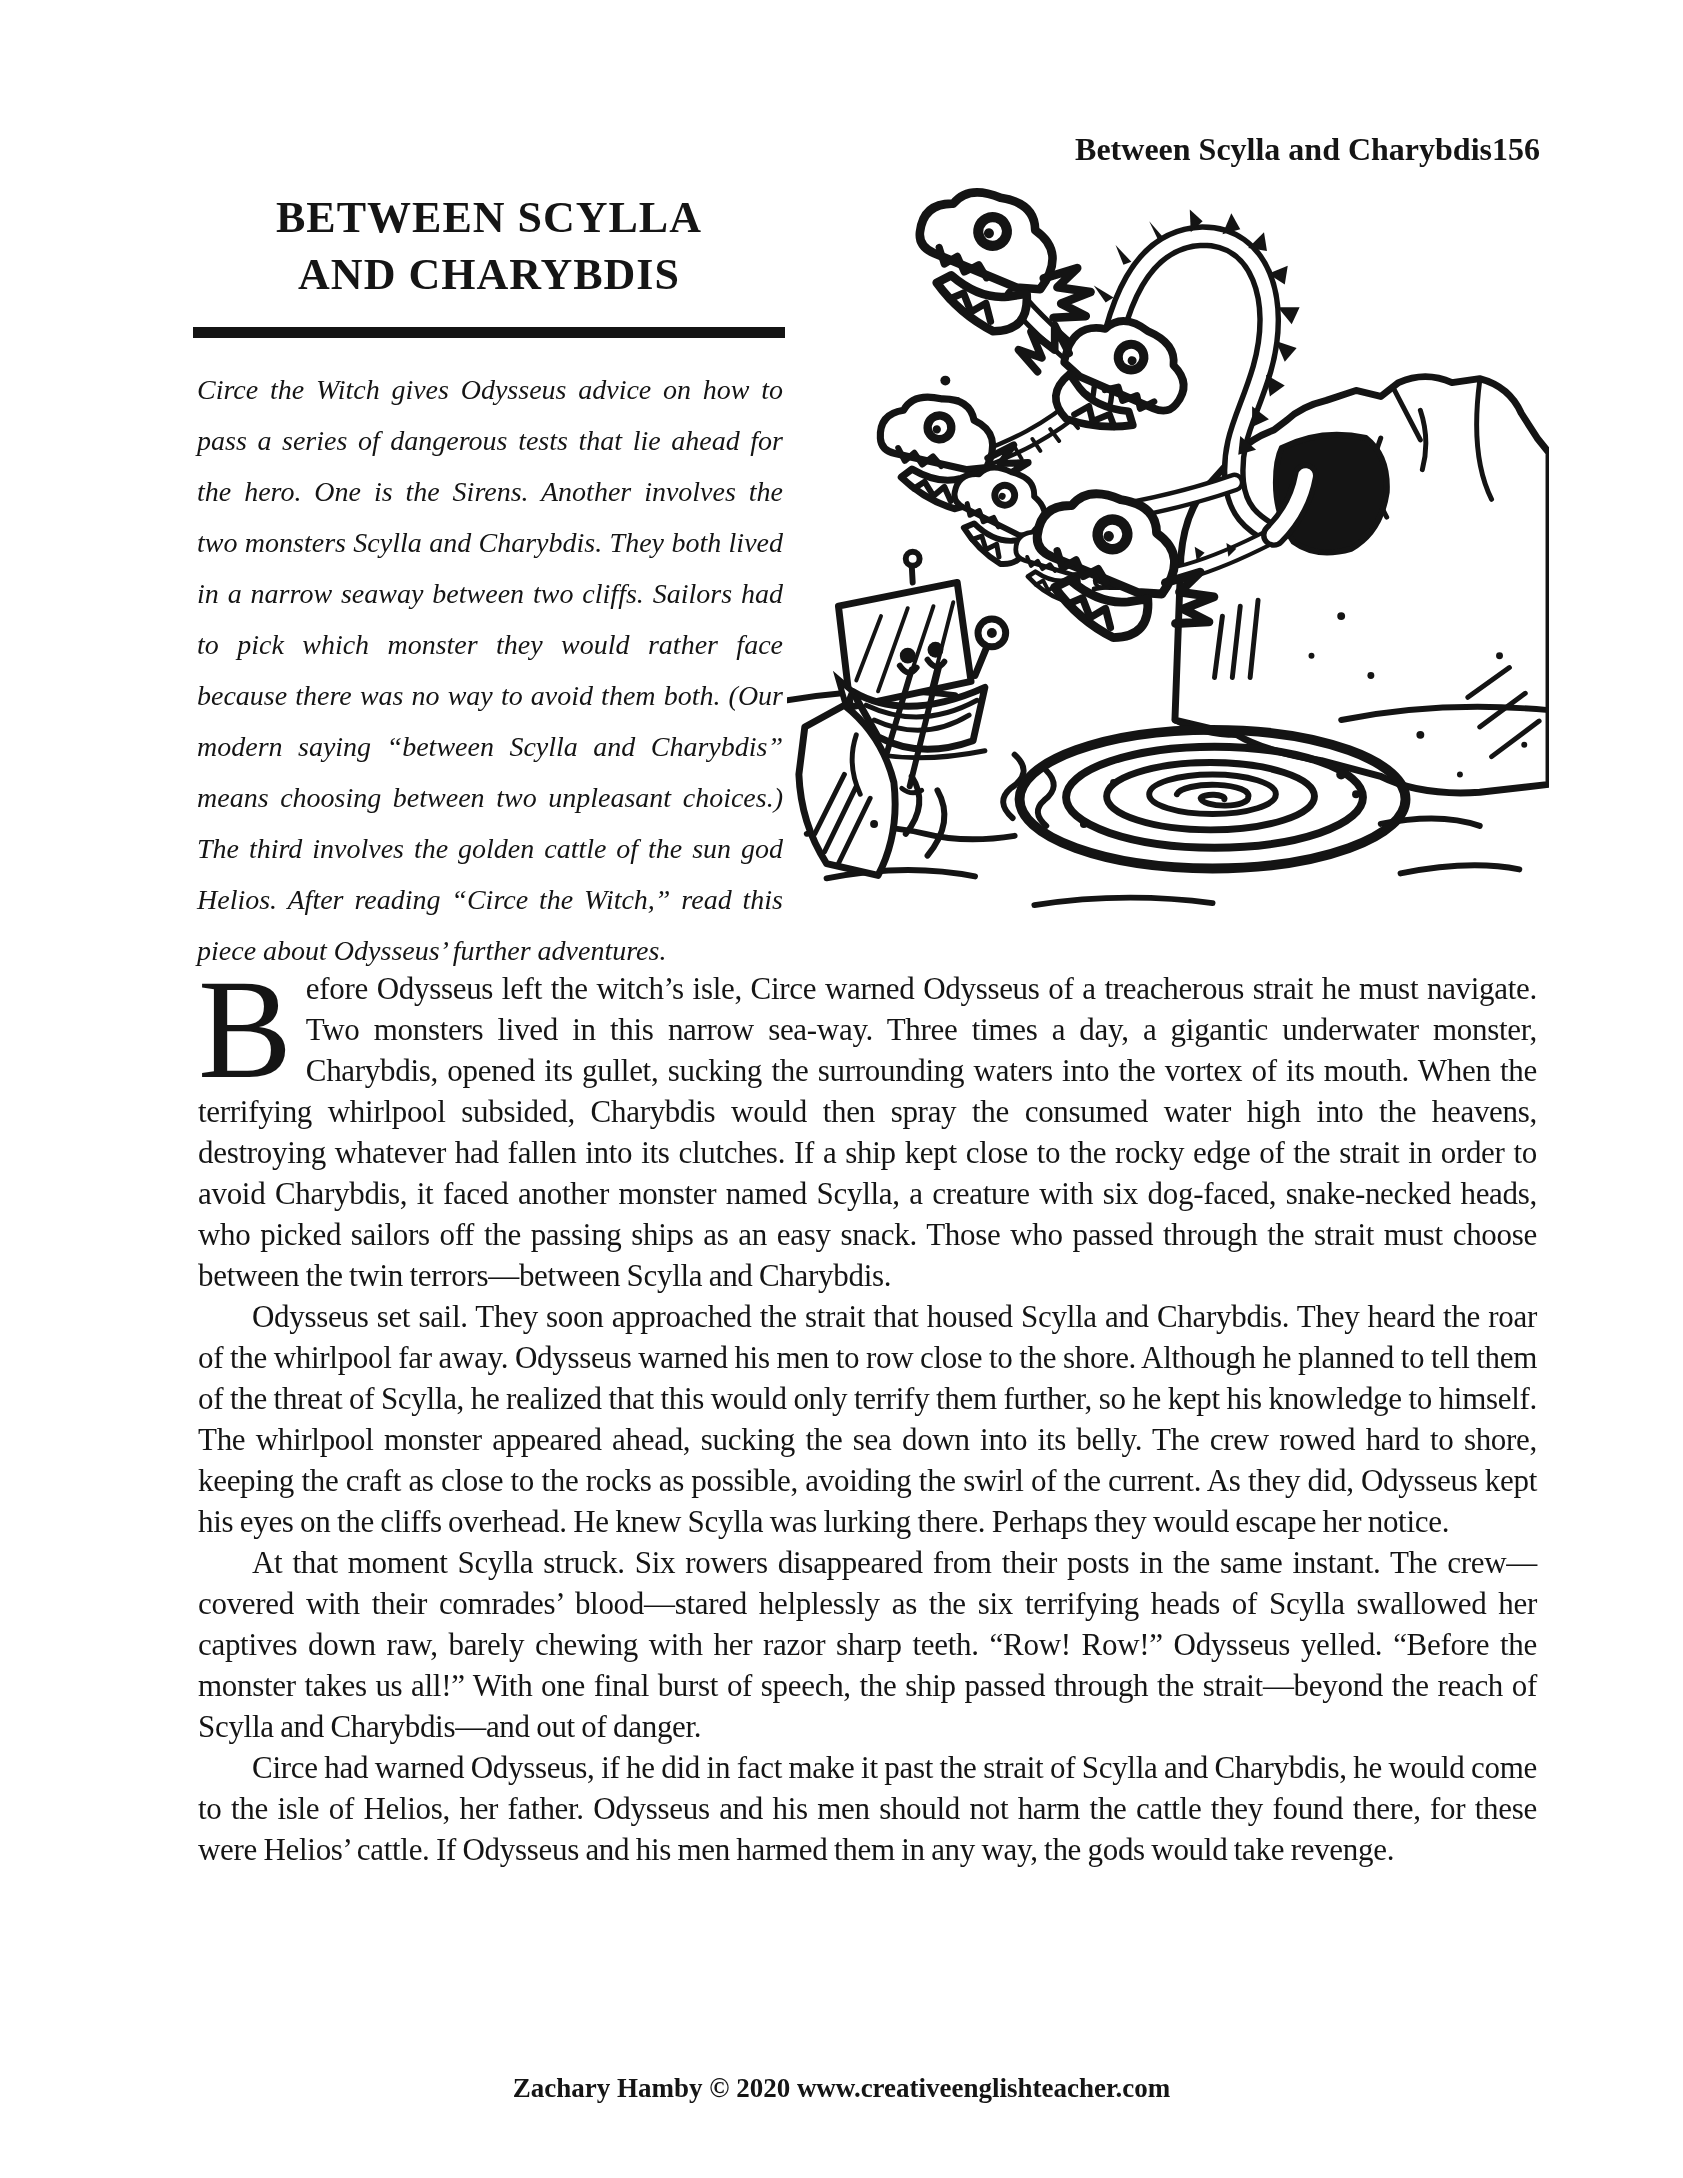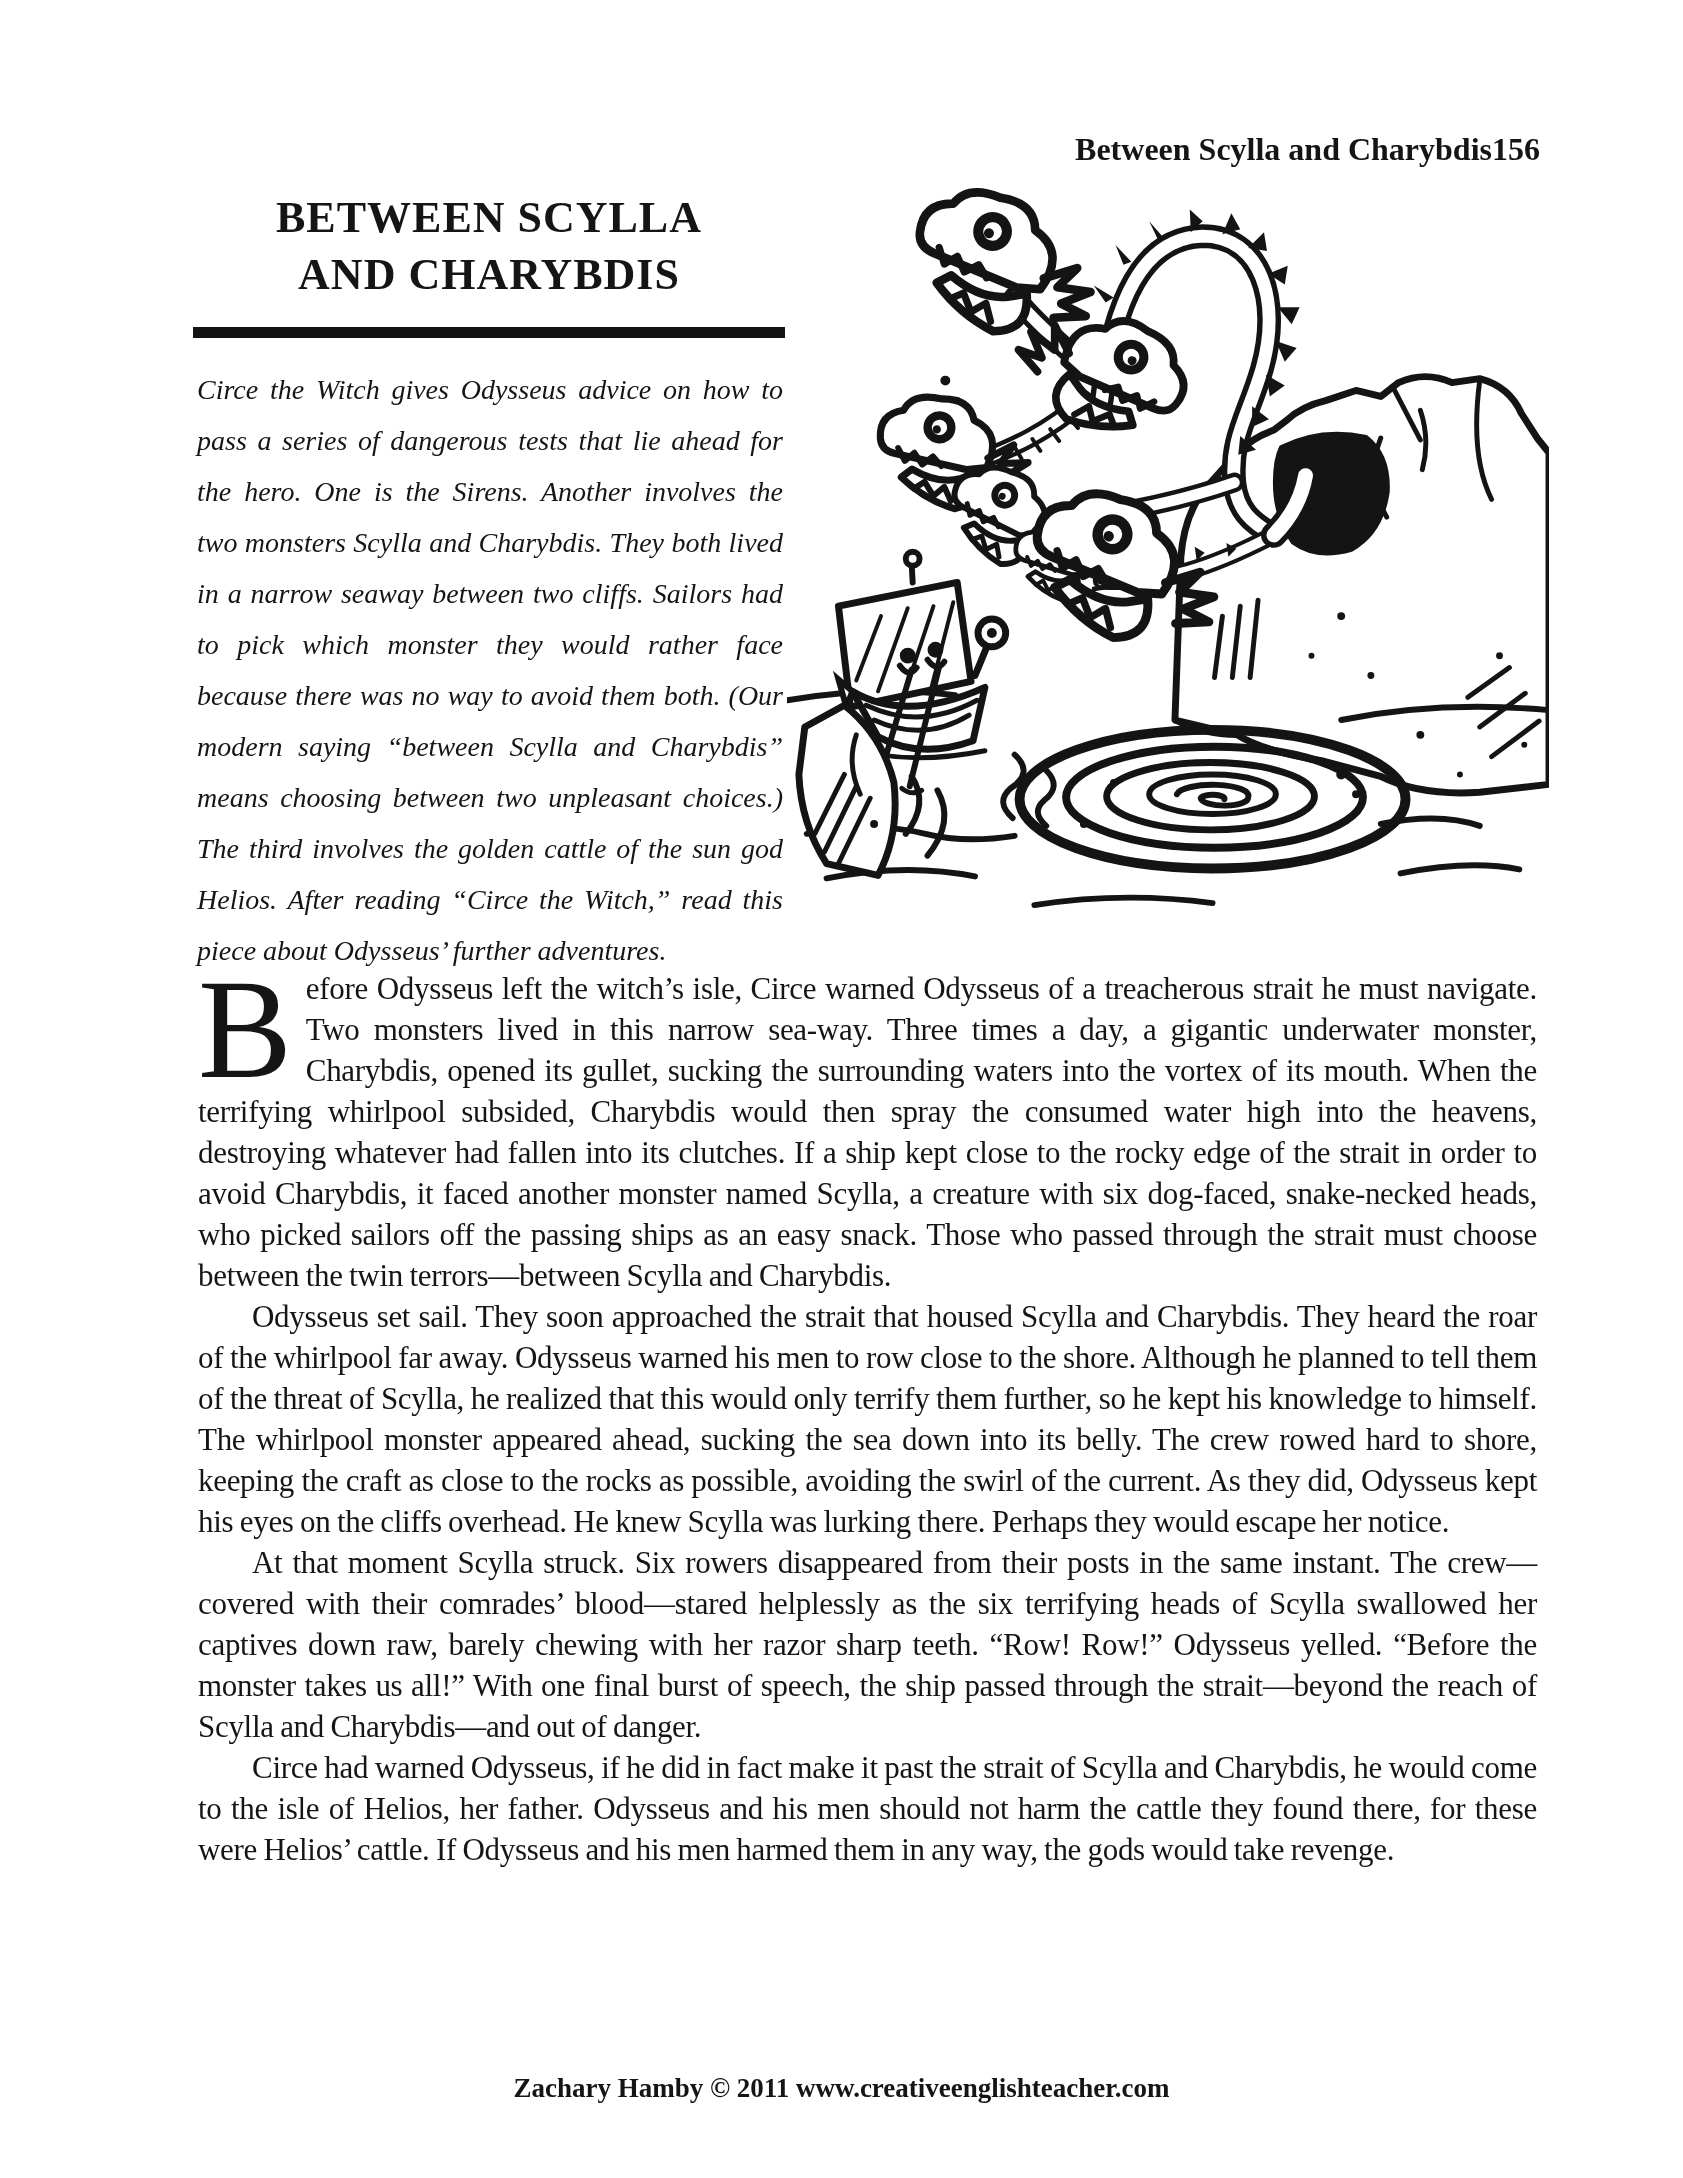--- a/index.html
+++ b/index.html
@@ -207,15 +207,15 @@
 </figure>
 
 <main class="body-text">
   <p class="first"><span class="dropcap">B</span><span>efore Odysseus left the witch’s isle, Circe warned Odysseus of a treacherous strait he must navigate.  Two monsters lived in this narrow sea-way.  Three times a day, a gigantic underwater monster, Charybdis, opened its gullet, sucking the surrounding waters into the vortex of its mouth.   When the terrifying whirlpool subsided, Charybdis would then spray the consumed water high into the heavens, destroying whatever had fallen into its clutches.  If a ship kept close to the rocky edge of the strait in order to avoid Charybdis, it faced another monster named Scylla, a creature with six dog-faced, snake-necked heads, who picked sailors off the passing ships as an easy snack.  Those who passed through the strait must choose between the twin terrors—between Scylla and Charybdis.</span></p>
   <p>Odysseus set sail.  They soon approached the strait that housed Scylla and Charybdis.  They heard the roar of the whirlpool far away.  Odysseus warned his men to row close to the shore.  Although he planned to tell them of the threat of Scylla, he realized that this would only terrify them further, so he kept his knowledge to himself.  The whirlpool monster appeared ahead, sucking the sea down into its belly.  The crew rowed hard to shore, keeping the craft as close to the rocks as possible, avoiding the swirl of the current.  As they did, Odysseus kept his eyes on the cliffs overhead.  He knew Scylla was lurking there.  Perhaps they would escape her notice.</p>
   <p>At that moment Scylla struck.  Six rowers disappeared from their posts in the same instant.  The crew—covered with their comrades’ blood—stared helplessly as the six terrifying heads of Scylla swallowed her captives down raw, barely chewing with her razor sharp teeth.  “Row!  Row!” Odysseus yelled.  “Before the monster takes us all!”  With one final burst of speech, the ship passed through the strait—beyond the reach of Scylla and Charybdis—and out of danger.</p>
   <p>Circe had warned Odysseus, if he did in fact make it past the strait of Scylla and Charybdis, he would come to the isle of Helios, her father.  Odysseus and his men should not harm the cattle they found there, for these were Helios’ cattle.  If Odysseus and his men harmed them in any way, the gods would take revenge.</p>
 </main>
 
 <footer class="page-footer">
-  <span>Zachary Hamby © 2011 www.creativeenglishteacher.com</span>
+  <span>Zachary Hamby © 2020 www.creativeenglishteacher.com</span>
 </footer>
 
 
 </body></html>

